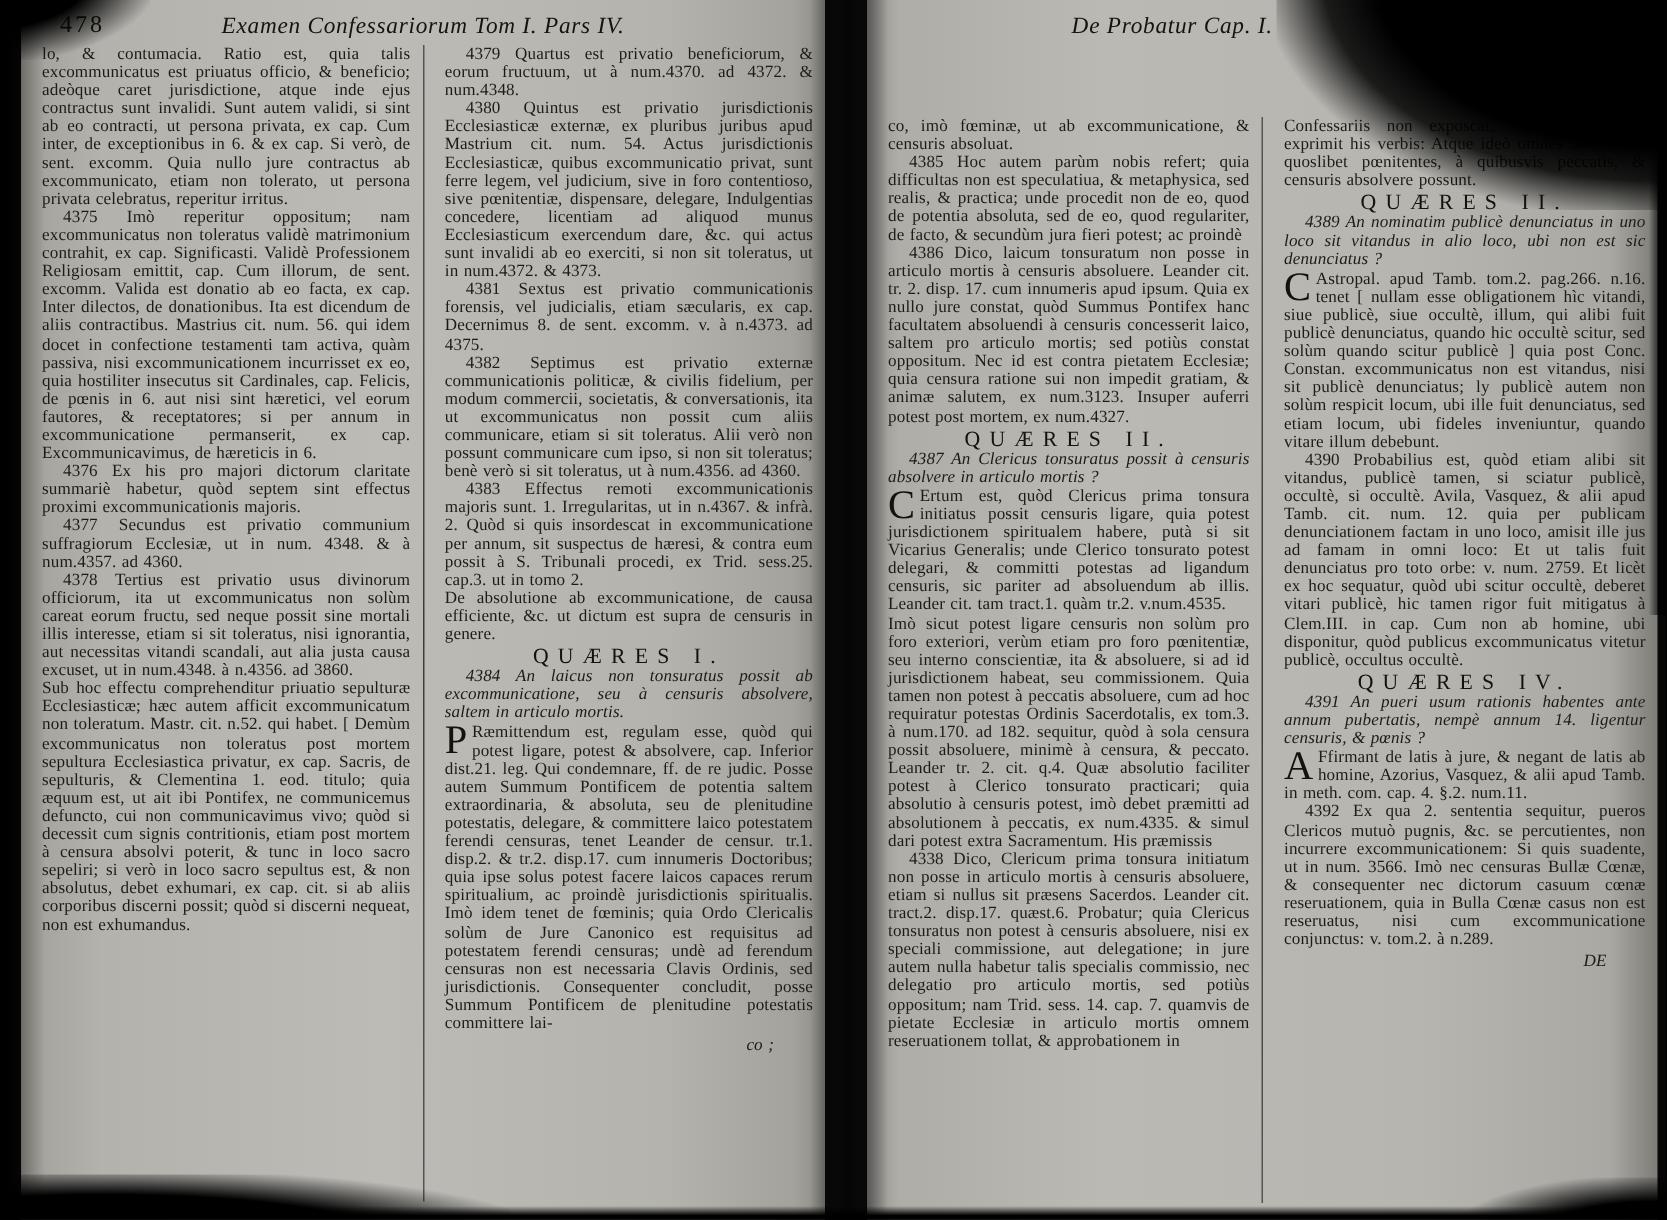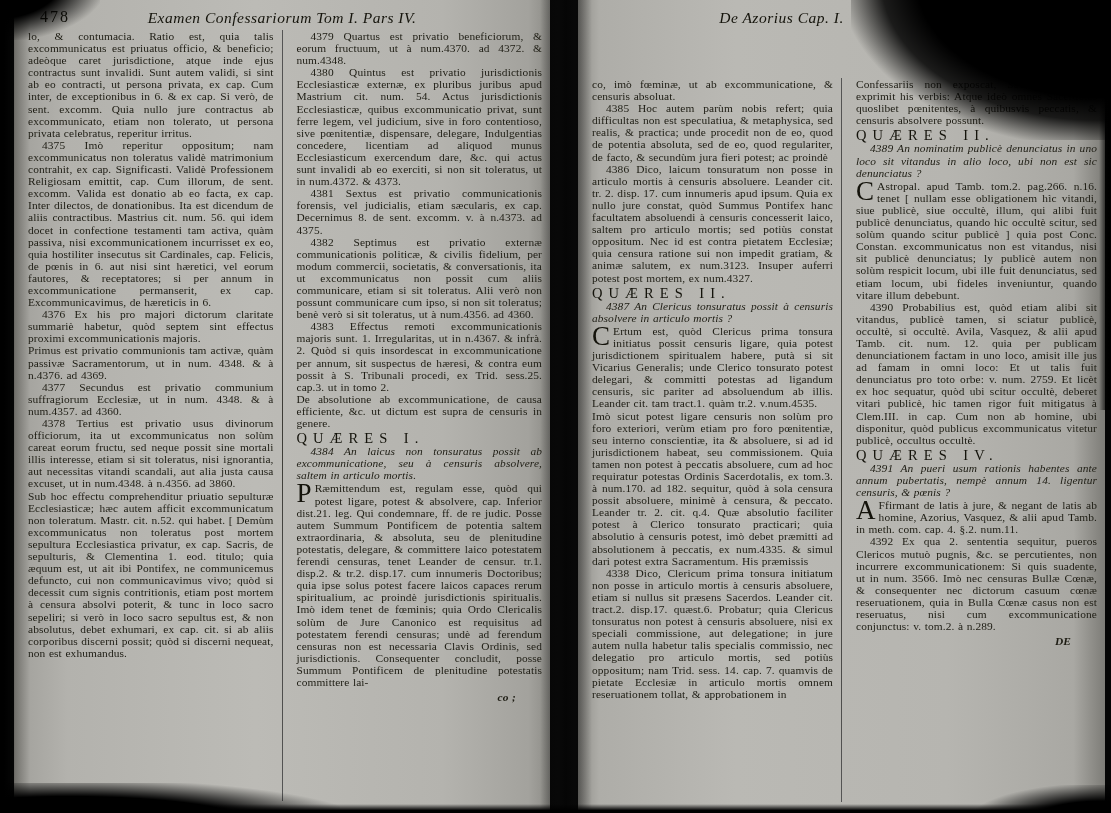--- a/index.html
+++ b/index.html
@@ -39,42 +39,41 @@
   
   .cols{position:absolute;top:30px;left:0;right:0;bottom:4px;display:flex;}
   .page-right .cols{top:34px;margin-top:44px;}
   .col{width:50%;height:100%;overflow:hidden;padding:0 8px 0 14px;box-sizing:border-box;
     text-align:justify;font-size:11.4px;line-height:12.1px;color:#1d1c13;
     letter-spacing:.1px;word-spacing:.6px;}
   .col-rule{width:1px;background:linear-gradient(#555 0%,#3c3b35 50%,#555 100%);height:99%;flex:none;}
   .col p{margin:0;}
   .p-cont{text-indent:0;}
   .p-num{text-indent:14px;}
-  .p-heading{font-size:14.5px;letter-spacing:.42em;text-indent:0;
+  .p-heading{text-align:center;font-size:14.5px;letter-spacing:.42em;text-indent:0;
     margin:3px 0 1px 0 !important;color:#14130b;}
   .p-question{font-style:italic;text-indent:14px;margin-bottom:1px !important;font-family:Liberation Serif, serif;}
-  .p-catchword{text-align:right;padding-right:26px;font-style:italic;margin-top:3px !important;font-weight:bold;}
+  .p-catchword{text-align:right;padding-right:26px;font-style:italic;margin-top:3px !important;}
   .dropcap{float:left;font-size:27px;line-height:21px;padding:1px 3px 0 0;color:#14130b;}
 </style>
 </head>
 <body>
 
 <div class="scan">
 
   <div class="page page-left">
     <div class="pg-header">
       <span class="pg-num pg-num-left">478</span>
       <div class="run-title">Examen Confessariorum Tom I. Pars IV.</div>
     </div>
     <div class="cols">
       <div class="col">
           <p class="p-cont">lo, &amp; contumacia. Ratio est, quia talis excommunicatus est priuatus officio, &amp; beneficio; adeòque caret jurisdictione, atque inde ejus contractus sunt invalidi. Sunt autem validi, si sint ab eo contracti, ut persona privata, ex cap. Cum inter, de exceptionibus in 6. &amp; ex cap. Si verò, de sent. excomm. Quia nullo jure contractus ab excommunicato, etiam non tolerato, ut persona privata celebratus, reperitur irritus.</p>
           <p class="p-num">4375 Imò reperitur oppositum; nam excommunicatus non toleratus validè matrimonium contrahit, ex cap. Significasti. Validè Professionem Religiosam emittit, cap. Cum illorum, de sent. excomm. Valida est donatio ab eo facta, ex cap. Inter dilectos, de donationibus. Ita est dicendum de aliis contractibus. Mastrius cit. num. 56. qui idem docet in confectione testamenti tam activa, quàm passiva, nisi excommunicationem incurrisset ex eo, quia hostiliter insecutus sit Cardinales, cap. Felicis, de pœnis in 6. aut nisi sint hæretici, vel eorum fautores, &amp; receptatores; si per annum in excommunicatione permanserit, ex cap. Excommunicavimus, de hæreticis in 6.</p>
           <p class="p-num">4376 Ex his pro majori dictorum claritate summariè habetur, quòd septem sint effectus proximi excommunicationis majoris.</p>
-          <p class="p-cont">Primus est privatio communionis tam activæ, quàm passivæ Sacramentorum, ut in num. 4348. &amp; à n.4376. ad 4369.</p>
           <p class="p-num">4377 Secundus est privatio communium suffragiorum Ecclesiæ, ut in num. 4348. &amp; à num.4357. ad 4360.</p>
           <p class="p-num">4378 Tertius est privatio usus divinorum officiorum, ita ut excommunicatus non solùm careat eorum fructu, sed neque possit sine mortali illis interesse, etiam si sit toleratus, nisi ignorantia, aut necessitas vitandi scandali, aut alia justa causa excuset, ut in num.4348. à n.4356. ad 3860.</p>
           <p class="p-cont">Sub hoc effectu comprehenditur priuatio sepulturæ Ecclesiasticæ; hæc autem afficit excommunicatum non toleratum. Mastr. cit. n.52. qui habet. [ Demùm excommunicatus non toleratus post mortem sepultura Ecclesiastica privatur, ex cap. Sacris, de sepulturis, &amp; Clementina 1. eod. titulo; quia æquum est, ut ait ibi Pontifex, ne communicemus defuncto, cui non communicavimus vivo; quòd si decessit cum signis contritionis, etiam post mortem à censura absolvi poterit, &amp; tunc in loco sacro sepeliri; si verò in loco sacro sepultus est, &amp; non absolutus, debet exhumari, ex cap. cit. si ab aliis corporibus discerni possit; quòd si discerni nequeat, non est exhumandus.</p>
         </div>
       <div class="col-rule"></div>
       <div class="col">
           <p class="p-num">4379 Quartus est privatio beneficiorum, &amp; eorum fructuum, ut à num.4370. ad 4372. &amp; num.4348.</p>
           <p class="p-num">4380 Quintus est privatio jurisdictionis Ecclesiasticæ externæ, ex pluribus juribus apud Mastrium cit. num. 54. Actus jurisdictionis Ecclesiasticæ, quibus excommunicatio privat, sunt ferre legem, vel judicium, sive in foro contentioso, sive pœnitentiæ, dispensare, delegare, Indulgentias concedere, licentiam ad aliquod munus Ecclesiasticum exercendum dare, &amp;c. qui actus sunt invalidi ab eo exerciti, si non sit toleratus, ut in num.4372. &amp; 4373.</p>
           <p class="p-num">4381 Sextus est privatio communicationis forensis, vel judicialis, etiam sæcularis, ex cap. Decernimus 8. de sent. excomm. v. à n.4373. ad 4375.</p>
           <p class="p-num">4382 Septimus est privatio externæ communicationis politicæ, &amp; civilis fidelium, per modum commercii, societatis, &amp; conversationis, ita ut excommunicatus non possit cum aliis communicare, etiam si sit toleratus. Alii verò non possunt communicare cum ipso, si non sit toleratus; benè verò si sit toleratus, ut à num.4356. ad 4360.</p>
@@ -83,21 +82,21 @@
           <p class="p-heading">QUÆRES I.</p>
           <p class="p-question">4384 An laicus non tonsuratus possit ab excommunicatione, seu à censuris absolvere, saltem in articulo mortis.</p>
           <p class="p-cont"><span class="dropcap">P</span>Ræmittendum est, regulam esse, quòd qui potest ligare, potest &amp; absolvere, cap. Inferior dist.21. leg. Qui condemnare, ff. de re judic. Posse autem Summum Pontificem de potentia saltem extraordinaria, &amp; absoluta, seu de plenitudine potestatis, delegare, &amp; committere laico potestatem ferendi censuras, tenet Leander de censur. tr.1. disp.2. &amp; tr.2. disp.17. cum innumeris Doctoribus; quia ipse solus potest facere laicos capaces rerum spiritualium, ac proindè jurisdictionis spiritualis. Imò idem tenet de fœminis; quia Ordo Clericalis solùm de Jure Canonico est requisitus ad potestatem ferendi censuras; undè ad ferendum censuras non est necessaria Clavis Ordinis, sed jurisdictionis. Consequenter concludit, posse Summum Pontificem de plenitudine potestatis committere lai-</p>
           <p class="p-catchword">co ;</p>
         </div>
     </div>
   </div>
 
   <div class="page page-right">
     <div class="pg-header">
-      <div class="run-title">De Azorius Cap. I.</div>
+      <div class="run-title">De Probatur Cap. I.</div>
       <span class="pg-num pg-num-right">479</span>
     </div>
     <div class="cols">
       <div class="col">
           <p class="p-cont">co, imò fœminæ, ut ab excommunicatione, &amp; censuris absoluat.</p>
           <p class="p-num">4385 Hoc autem parùm nobis refert; quia difficultas non est speculatiua, &amp; metaphysica, sed realis, &amp; practica; unde procedit non de eo, quod de potentia absoluta, sed de eo, quod regulariter, de facto, &amp; secundùm jura fieri potest; ac proindè</p>
           <p class="p-num">4386 Dico, laicum tonsuratum non posse in articulo mortis à censuris absoluere. Leander cit. tr. 2. disp. 17. cum innumeris apud ipsum. Quia ex nullo jure constat, quòd Summus Pontifex hanc facultatem absoluendi à censuris concesserit laico, saltem pro articulo mortis; sed potiùs constat oppositum. Nec id est contra pietatem Ecclesiæ; quia censura ratione sui non impedit gratiam, &amp; animæ salutem, ex num.3123. Insuper auferri potest post mortem, ex num.4327.</p>
           <p class="p-heading">QUÆRES II.</p>
           <p class="p-question">4387 An Clericus tonsuratus possit à censuris absolvere in articulo mortis ?</p>
           <p class="p-cont"><span class="dropcap">C</span>Ertum est, quòd Clericus prima tonsura initiatus possit censuris ligare, quia potest jurisdictionem spiritualem habere, putà si sit Vicarius Generalis; unde Clerico tonsurato potest delegari, &amp; committi potestas ad ligandum censuris, sic pariter ad absoluendum ab illis. Leander cit. tam tract.1. quàm tr.2. v.num.4535.</p>

